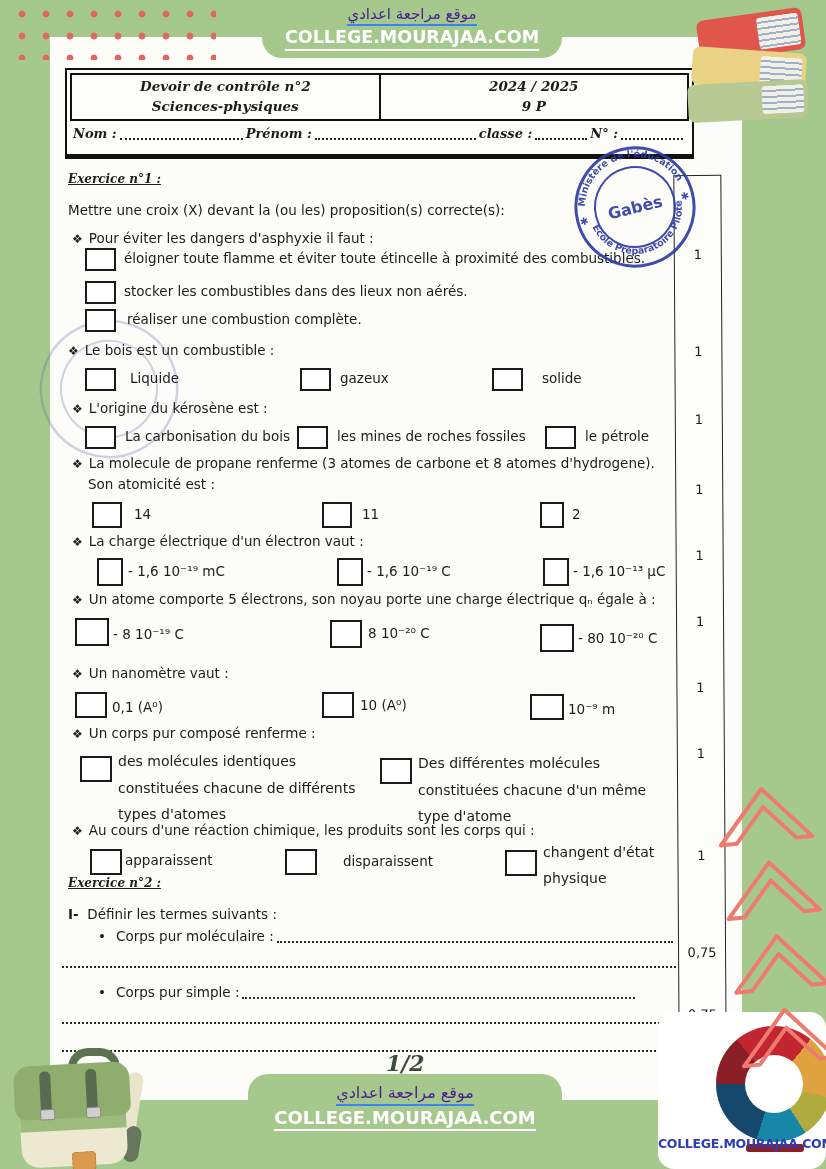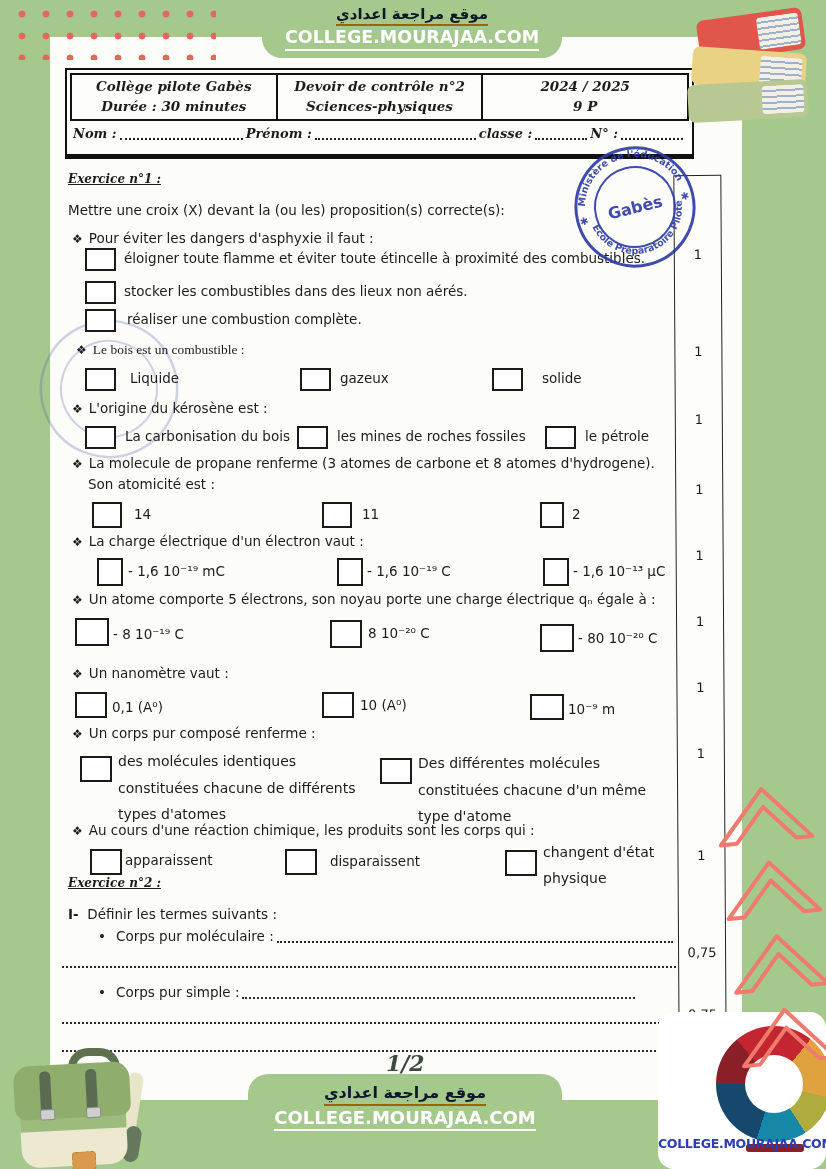--- a/index.html
+++ b/index.html
@@ -6,22 +6,22 @@
   .page{position:relative;width:826px;height:1169px;background:#a5c98c;overflow:hidden;
         font-family:"DejaVu Sans",sans-serif;color:#1c1c1c;}
   .paper{position:absolute;left:50px;top:36px;width:692px;height:1064px;background:#fcfcf8;z-index:1;}
   
   .band-top{position:absolute;left:0;top:0;width:826px;height:37px;background:#a5c98c;z-index:5;}
   .tab-top{position:absolute;left:262px;top:0;width:300px;height:58px;background:#a5c98c;
            border-radius:0 0 20px 20px;z-index:5;text-align:center;}
   .band-bottom{position:absolute;left:0;top:1113px;width:826px;height:56px;background:#a5c98c;z-index:5;}
   .tab-bottom{position:absolute;left:248px;top:1074px;width:314px;height:95px;background:#a5c98c;
            border-radius:20px 20px 0 0;z-index:6;text-align:center;}
-  .ban-ar{display:inline-block;color:#0f172a;font-weight:bold;font-size:15px;
-          border-bottom:2px solid #a16207;line-height:1.35;margin-top:4px;}
+  .ban-ar{display:inline-block;color:#4c1d95;font-weight:normal;font-size:15px;
+          border-bottom:2px solid #3b82f6;line-height:1.35;margin-top:4px;}
   .ban-dom{display:inline-block;color:#fff;font-weight:bold;font-size:17.5px;
           border-bottom:2px solid #fff;line-height:1.3;}
   .tab-bottom .ban-ar{font-size:16px;margin-top:8px;}
   .tab-bottom .ban-dom{font-size:18px;}
   
   .dots{position:absolute;left:2px;top:-6px;width:214px;height:66px;z-index:6;
         background-image:radial-gradient(circle,#e4675e 3.1px,rgba(0,0,0,0) 3.8px);
         background-size:24px 22px;background-position:8px 9px;}
   
   .hdr-box{position:absolute;left:65px;top:68px;width:625px;height:84px;border:2px solid #111;
@@ -117,24 +117,20 @@
       <div class="pages"></div>
     </div>
     <div class="book" style="left:2px;top:82px;width:120px;height:38px;background:#b7c892;transform:rotate(-3deg);">
       <div class="pages"></div>
     </div>
   </div>
 
   <div class="hdr-box">
     <div class="hdr-table">
       <div class="hdr-cell">
-        <span>Collège pilote  Gabès</span>
-        <span>Durée : 30 minutes</span>
-      </div>
-      <div class="hdr-cell">
         <span>Devoir de contrôle n°2</span>
         <span>Sciences-physiques</span>
       </div>
       <div class="hdr-cell">
         <span>2024 / 2025</span>
         <span>9 P</span>
       </div>
     </div>
     <div class="hdr-info">
       <span>Nom :</span>
@@ -176,21 +172,21 @@
   <div class="t" style="left:72px;top:230px;">
     <span class="bullet">❖</span><span>Pour éviter les dangers d'asphyxie il faut  :</span>
   </div>
   <div class="box" style="left:85px;top:248px;"></div>
   <div class="t" style="left:124px;top:250px;">éloigner toute flamme et éviter toute étincelle à proximité des combustibles.</div>
   <div class="box" style="left:85px;top:281px;"></div>
   <div class="t" style="left:124px;top:283px;">stocker les combustibles dans des lieux non aérés.</div>
   <div class="box" style="left:85px;top:309px;"></div>
   <div class="t" style="left:127px;top:311px;">réaliser une combustion complète.</div>
 
-  <div class="t" style="left:76px;top:342px;font-family:Liberation Serif, serif;">
+  <div class="t" style="left:68px;top:342px;">
     <span class="bullet">❖</span><span>Le bois est un combustible  :</span>
   </div>
   <div class="box" style="left:85px;top:368px;"></div>
   <div class="t" style="left:130px;top:370px;">Liquide</div>
   <div class="box" style="left:300px;top:368px;"></div>
   <div class="t" style="left:340px;top:370px;">gazeux</div>
   <div class="box" style="left:492px;top:368px;"></div>
   <div class="t" style="left:530px;top:370px;margin-left:12px;">solide</div>
 
   <div class="t" style="left:72px;top:400px;">
@@ -251,21 +247,21 @@
   <div class="tw" style="left:118px;top:748px;width:248px;">des molécules identiques constituées chacune de différents types d'atomes</div>
   <div class="box" style="left:380px;top:758px;width:28px;height:22px;"></div>
   <div class="tw" style="left:418px;top:750px;width:258px;">Des différentes molécules constituées chacune d'un même  type d'atome</div>
 
   <div class="t" style="left:72px;top:822px;">
     <span class="bullet">❖</span><span>Au cours d'une réaction chimique, les produits sont les corps qui  :</span>
   </div>
   <div class="box" style="left:90px;top:849px;width:28px;height:22px;"></div>
   <div class="t" style="left:125px;top:852px;">apparaissent</div>
   <div class="box" style="left:285px;top:849px;width:28px;height:22px;"></div>
-  <div class="t" style="left:330px;top:853px;text-align:center;">disparaissent</div>
+  <div class="t" style="left:343px;top:853px;text-align:center;">disparaissent</div>
   <div class="box" style="left:505px;top:850px;width:28px;height:22px;"></div>
   <div class="tw" style="left:543px;top:840px;width:118px;line-height:1.85;">changent d'état physique</div>
 
   <div class="ex-title" style="left:68px;top:876px;">Exercice n°2 :</div>
   <div class="t" style="left:68px;top:906px;">
     <b>I-</b>&nbsp;
     <span>Définir les termes suivants  :</span>
   </div>
   <div class="defrow" style="left:98px;top:928px;width:578px;">
     <span style="margin-right:10px;">•</span>

